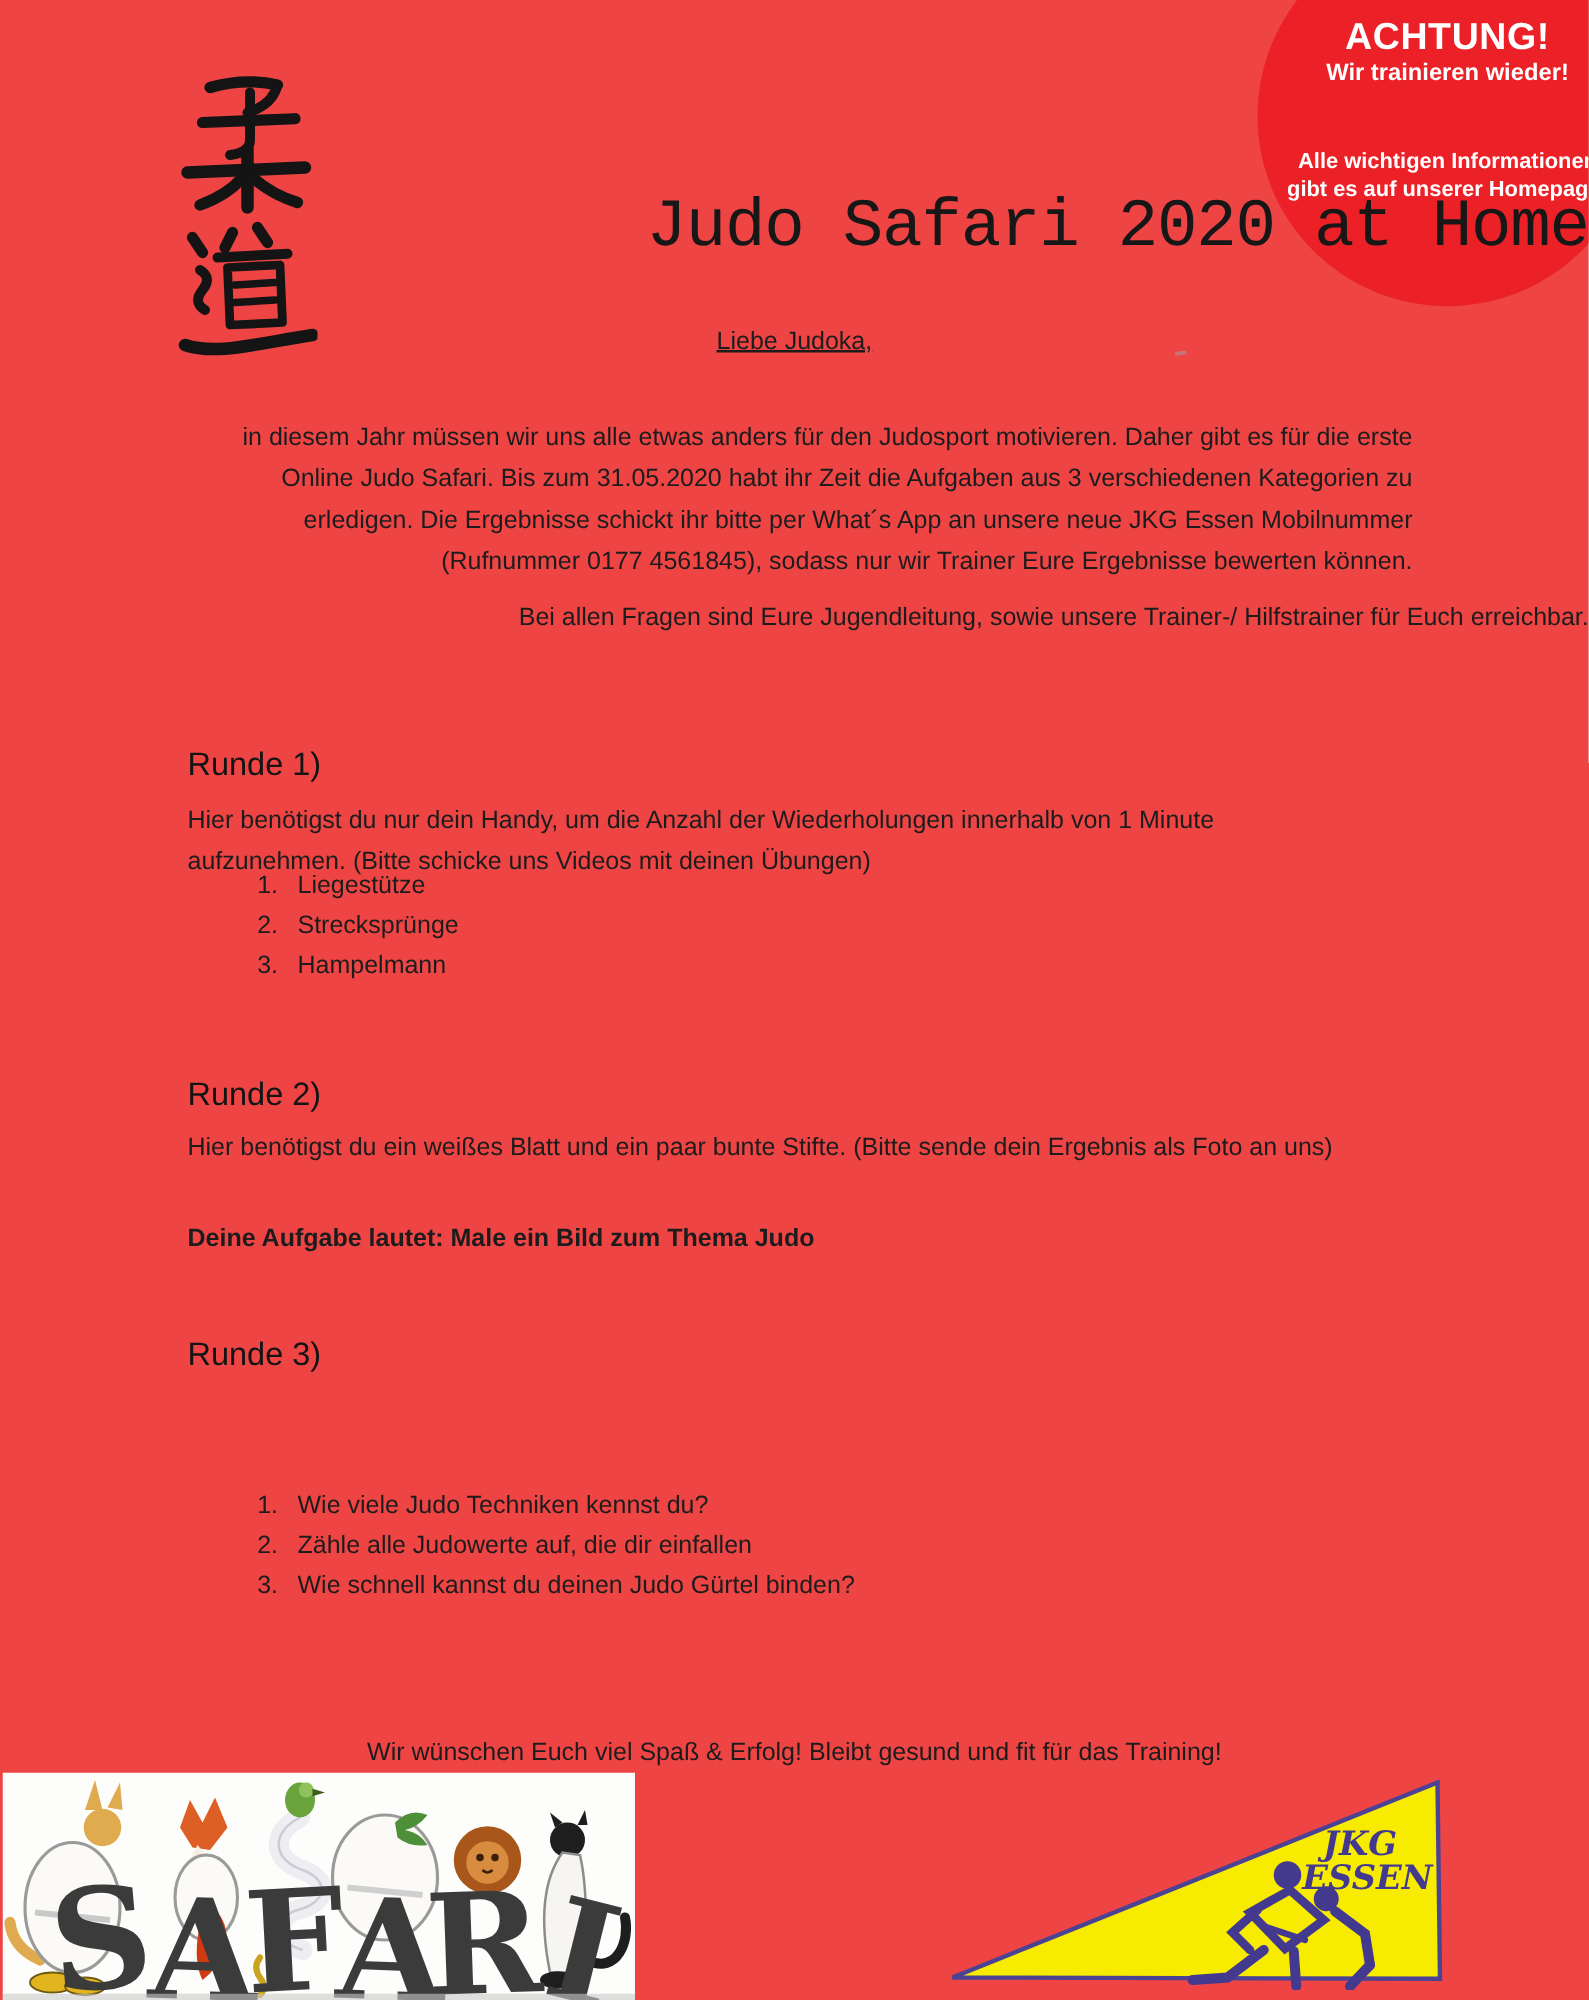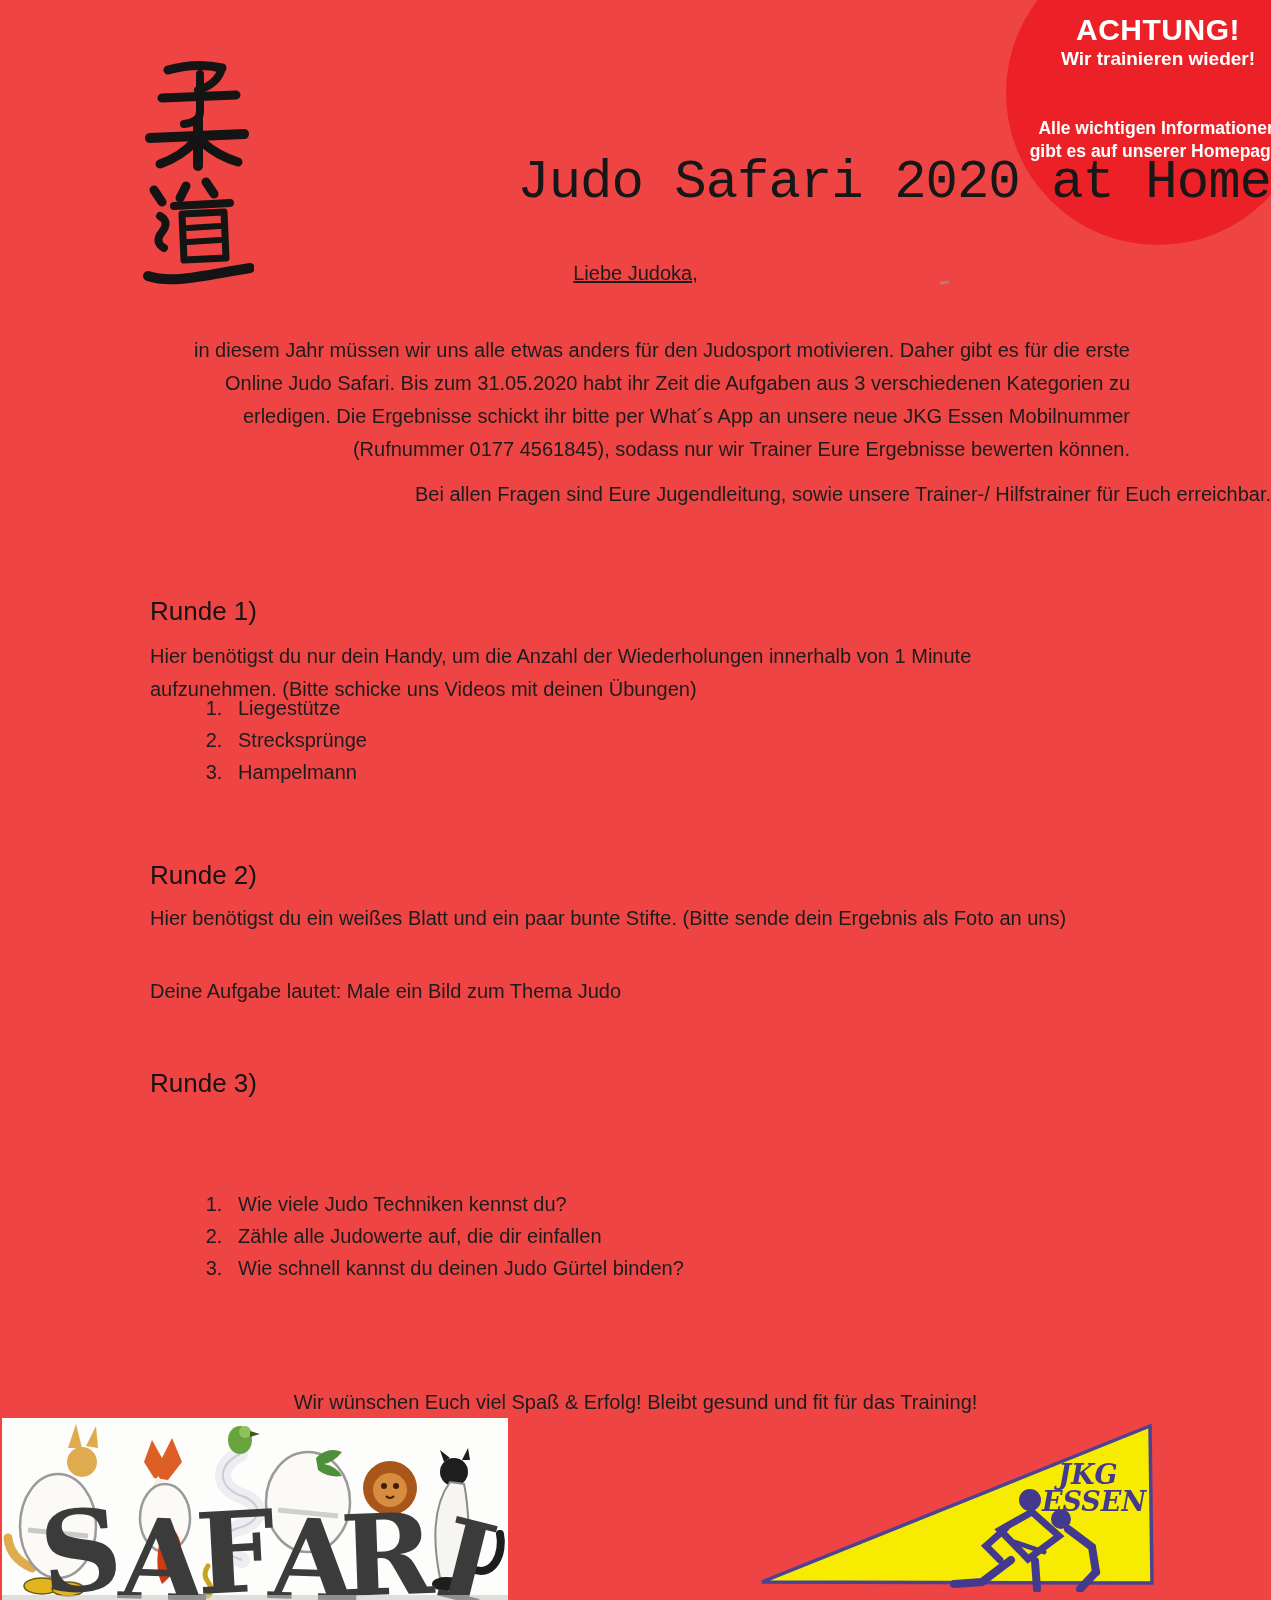--- a/index.html
+++ b/index.html
@@ -25,21 +25,21 @@
   
   .greeting{position:absolute;left:0;top:262px;width:1271px;text-align:center;font-size:20px;text-decoration:underline;}
   .intro-para{position:absolute;left:140px;top:310px;width:990px;text-align:right;
               font-size:20px;line-height:33px;margin-top:24px;}
   .contact-line{position:absolute;left:0;top:483px;width:1271px;text-align:right;
                 font-size:20px;}
 
   
   .section-heading{position:absolute;left:150px;font-size:26px;color:#141414;}
   .section-body{position:absolute;left:150px;font-size:20px;line-height:33px;}
-  .task-line{position:absolute;left:150px;font-size:20px;}
+  .task-line{position:absolute;left:150px;font-size:20px;font-weight:bold;}
   ol.round-list{position:absolute;left:150px;margin:0;padding:0 0 0 78px;
                 font-size:20px;line-height:32px;}
   ol.round-list li{padding-left:10px;}
 
   #s1-heading{top:596px;} #s1-body{top:640px;width:920px;} #s1-list{top:692px;}
   #s2-heading{top:860px;} #s2-body{top:902px;width:945px;} #s2-task{top:980px;}
   #s3-heading{top:1068px;} #s3-body{top:1112px;width:960px;} #s3-list{top:1188px;}
 
   
   .closing-line{position:absolute;left:0;top:1391px;width:1271px;text-align:center;font-size:20px;}

